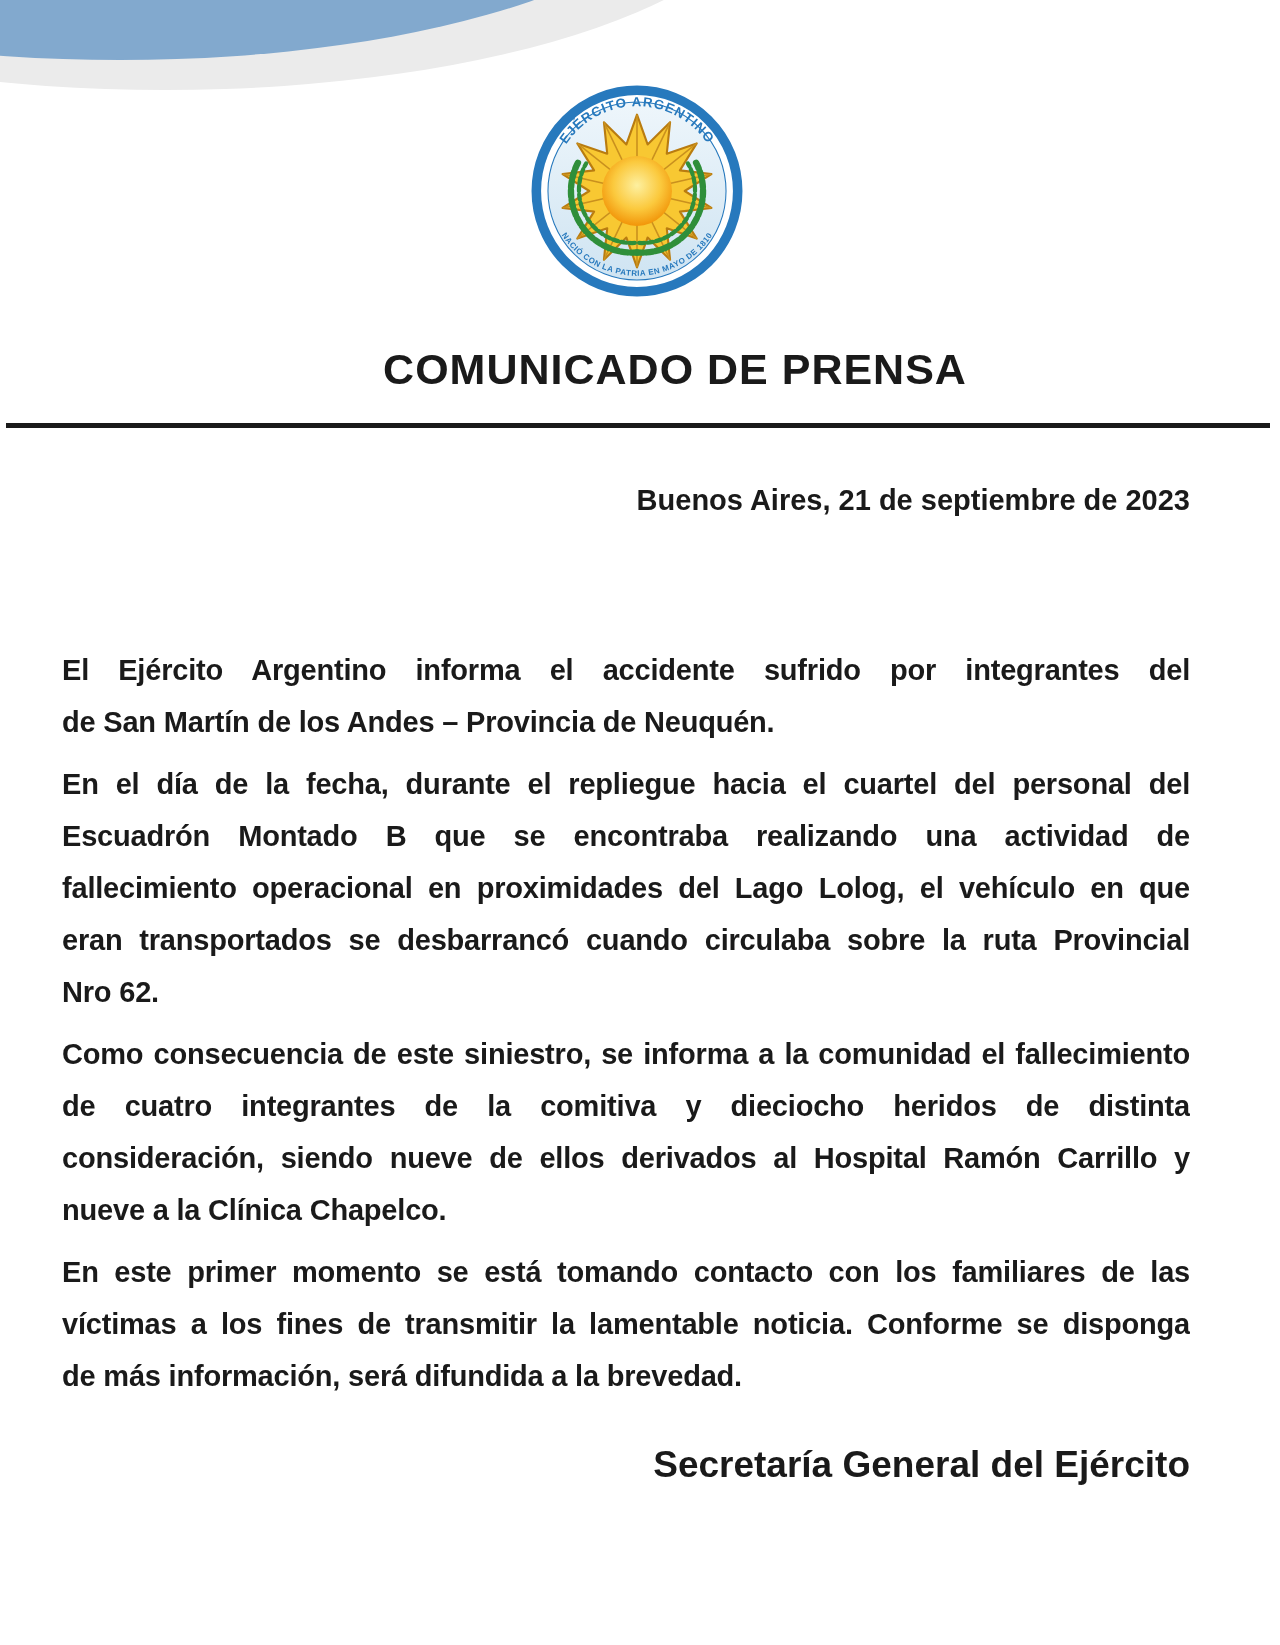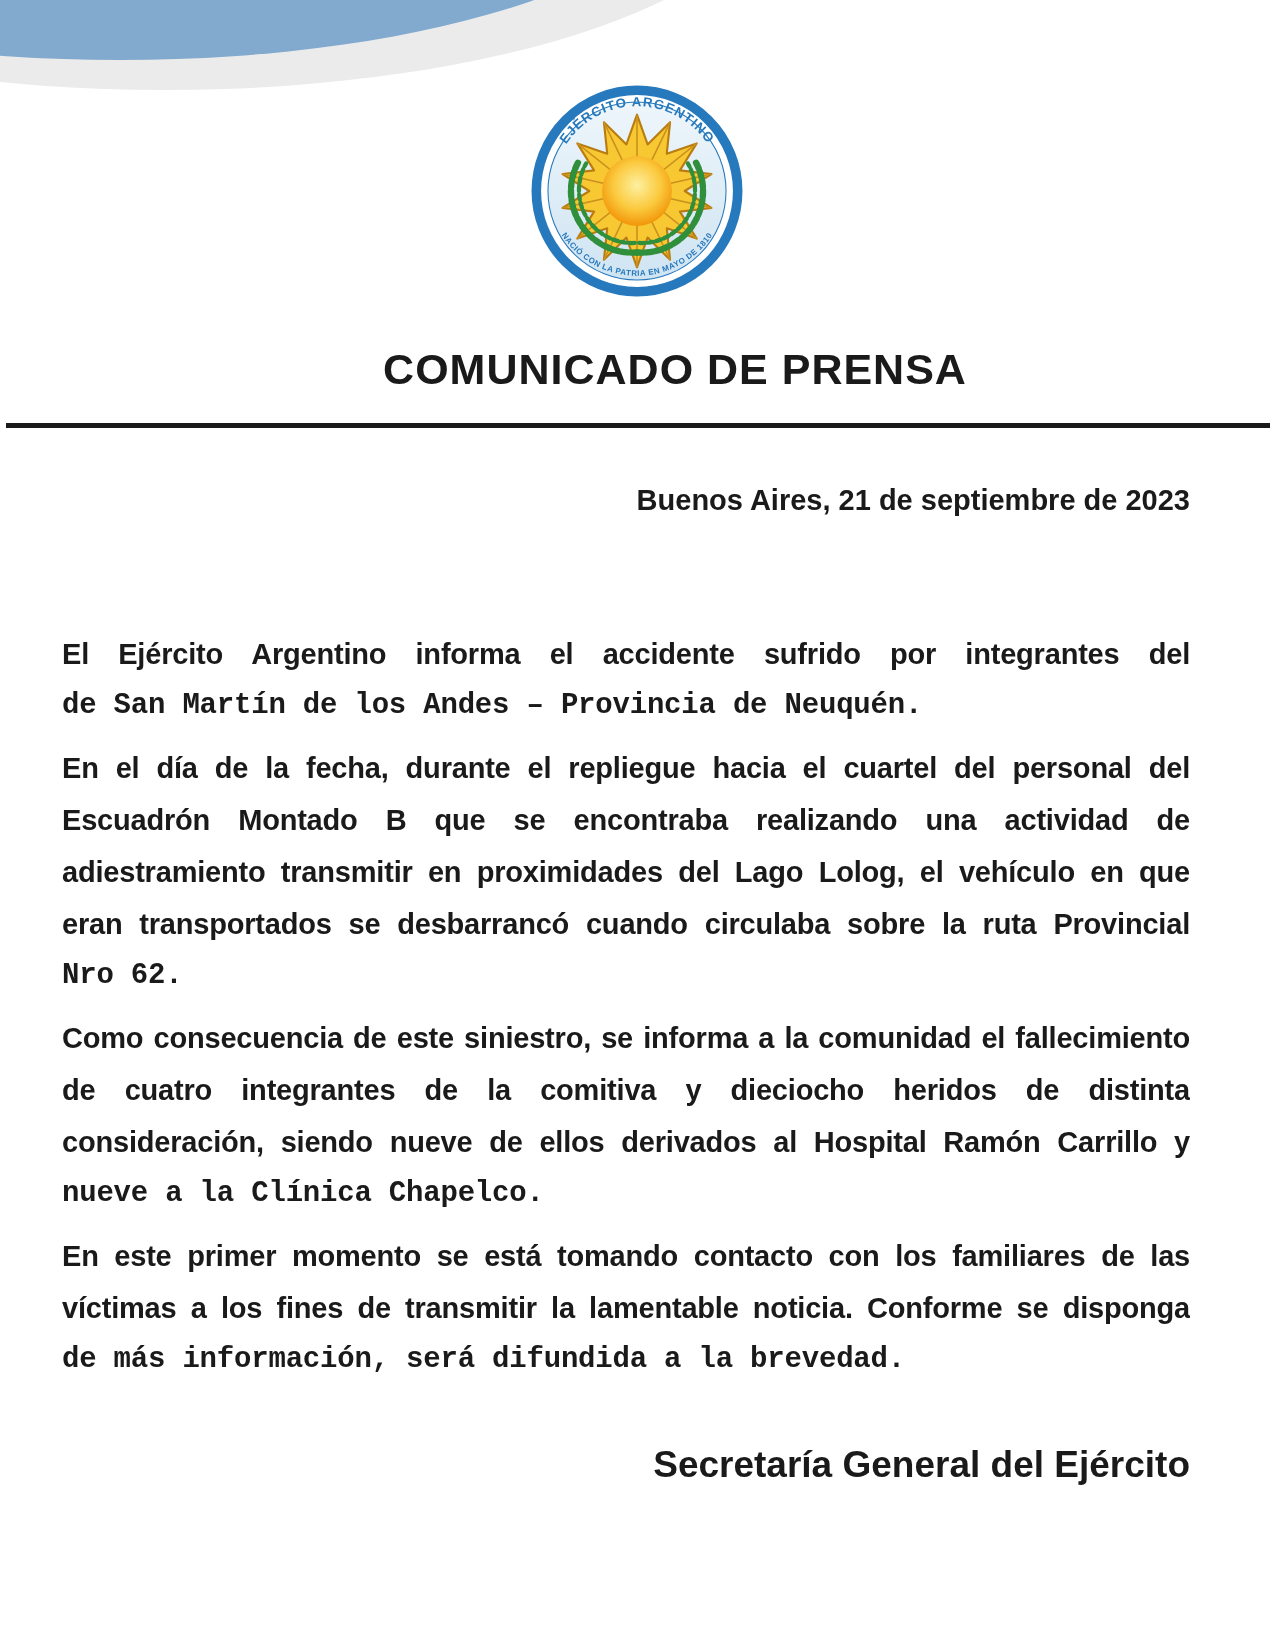--- a/index.html
+++ b/index.html
@@ -18,29 +18,29 @@
   }
   .title-rule{
     position:absolute;top:423px;left:6px;right:10px;height:5px;
     background:currentColor;
   }
   .dateline{
     position:absolute;top:482px;right:90px;
     font-size:29px;font-weight:bold;line-height:36px;white-space:nowrap;text-align:right;
   }
   .body-text{
-    position:absolute;top:628px;left:62px;width:1128px;
+    position:absolute;top:644px;left:62px;width:1128px;
     font-size:29px;font-weight:bold;line-height:52px;letter-spacing:-0.2px;
   }
   .para{margin:0 0 10px 0;}
   .bline{
     text-align:justify;text-align-last:justify;
     height:52px;overflow:hidden;
   }
-  .bline.last{text-align-last:left;font-family:Liberation Mono, monospace;}
+  .bline.last{text-align-last:left;}
   .signature{
     position:absolute;top:1447px;right:90px;
     font-size:37px;font-weight:bold;line-height:36px;white-space:nowrap;
   }
 </style>
 </head>
 <body style="color: rgb(26, 26, 26);">
 
 <svg class="decor-svg" width="1280" height="300" viewBox="0 0 1280 300">
   <ellipse cx="165" cy="-122" rx="610" ry="212" fill="#ebebeb"></ellipse>
@@ -108,21 +108,21 @@
 <div class="dateline">Buenos Aires, 21 de septiembre de 2023</div>
 
 <div class="body-text">
     <div class="para">
       <div class="bline">El Ejército Argentino informa el accidente sufrido por integrantes del</div>
       <div class="bline last">de San Martín de los Andes – Provincia de Neuquén.</div>
     </div>
     <div class="para">
       <div class="bline">En el día de la fecha, durante el repliegue hacia el cuartel del personal del</div>
       <div class="bline">Escuadrón Montado B que se encontraba realizando una actividad de</div>
-      <div class="bline">adiestramiento transmitir en proximidades del Lago Lolog, el vehículo en que</div>
+      <div class="bline">fallecimiento operacional en proximidades del Lago Lolog, el vehículo en que</div>
       <div class="bline">eran transportados se desbarrancó cuando circulaba sobre la ruta Provincial</div>
       <div class="bline last">Nro 62.</div>
     </div>
     <div class="para">
       <div class="bline">Como consecuencia de este siniestro, se informa a la comunidad el fallecimiento</div>
       <div class="bline">de cuatro integrantes de la comitiva y dieciocho heridos de distinta</div>
       <div class="bline">consideración, siendo nueve de ellos derivados al Hospital Ramón Carrillo y</div>
       <div class="bline last">nueve a la Clínica Chapelco.</div>
     </div>
     <div class="para">

